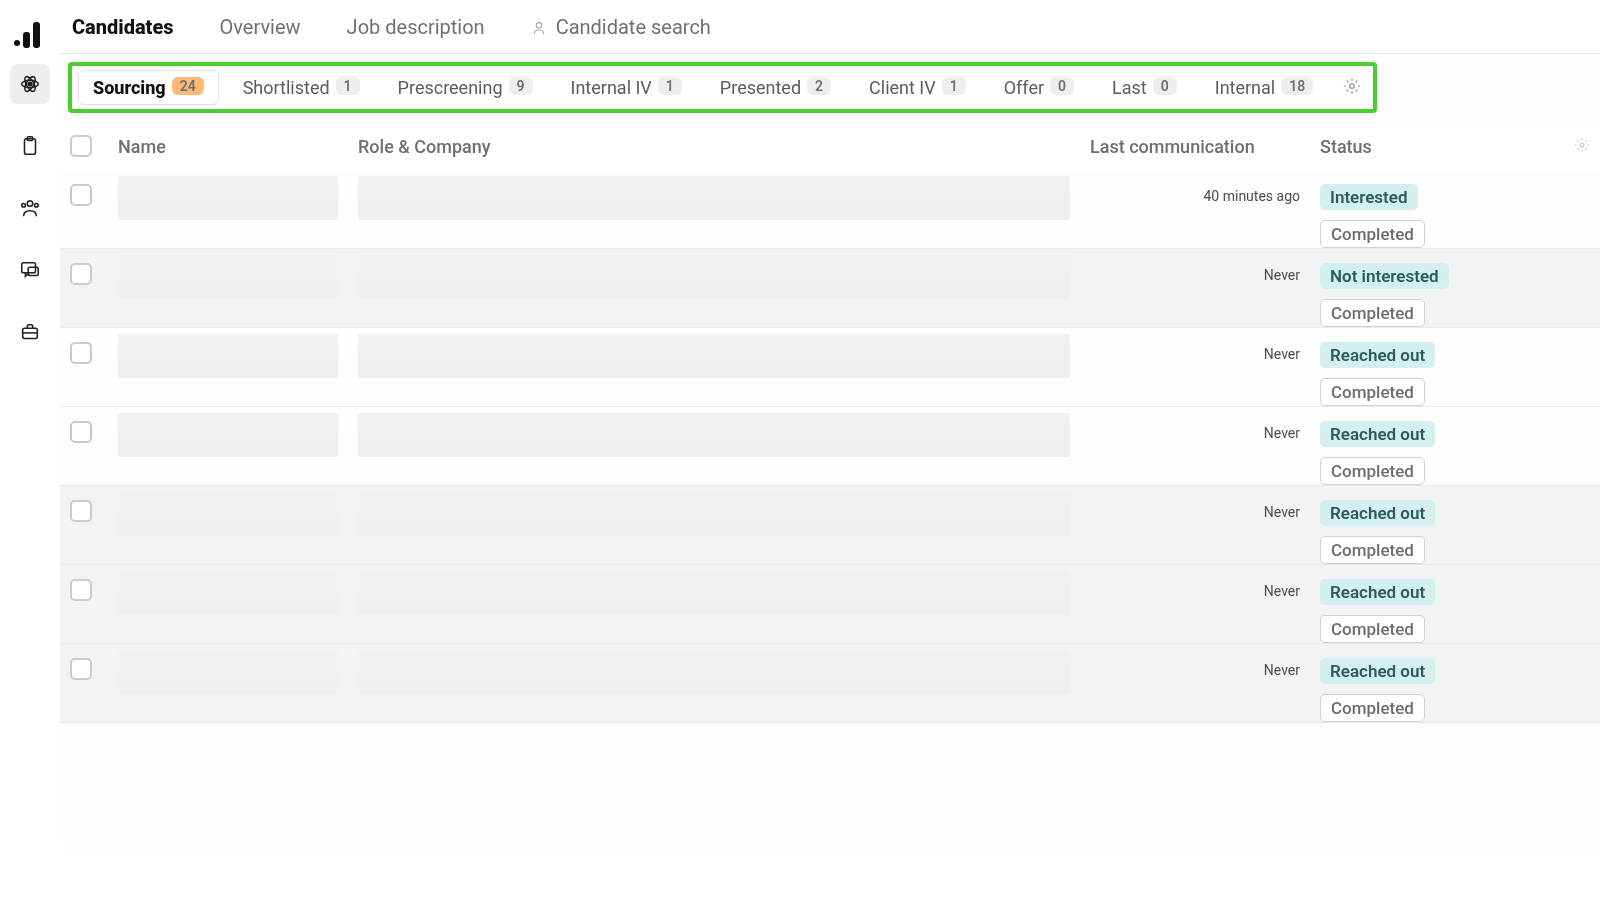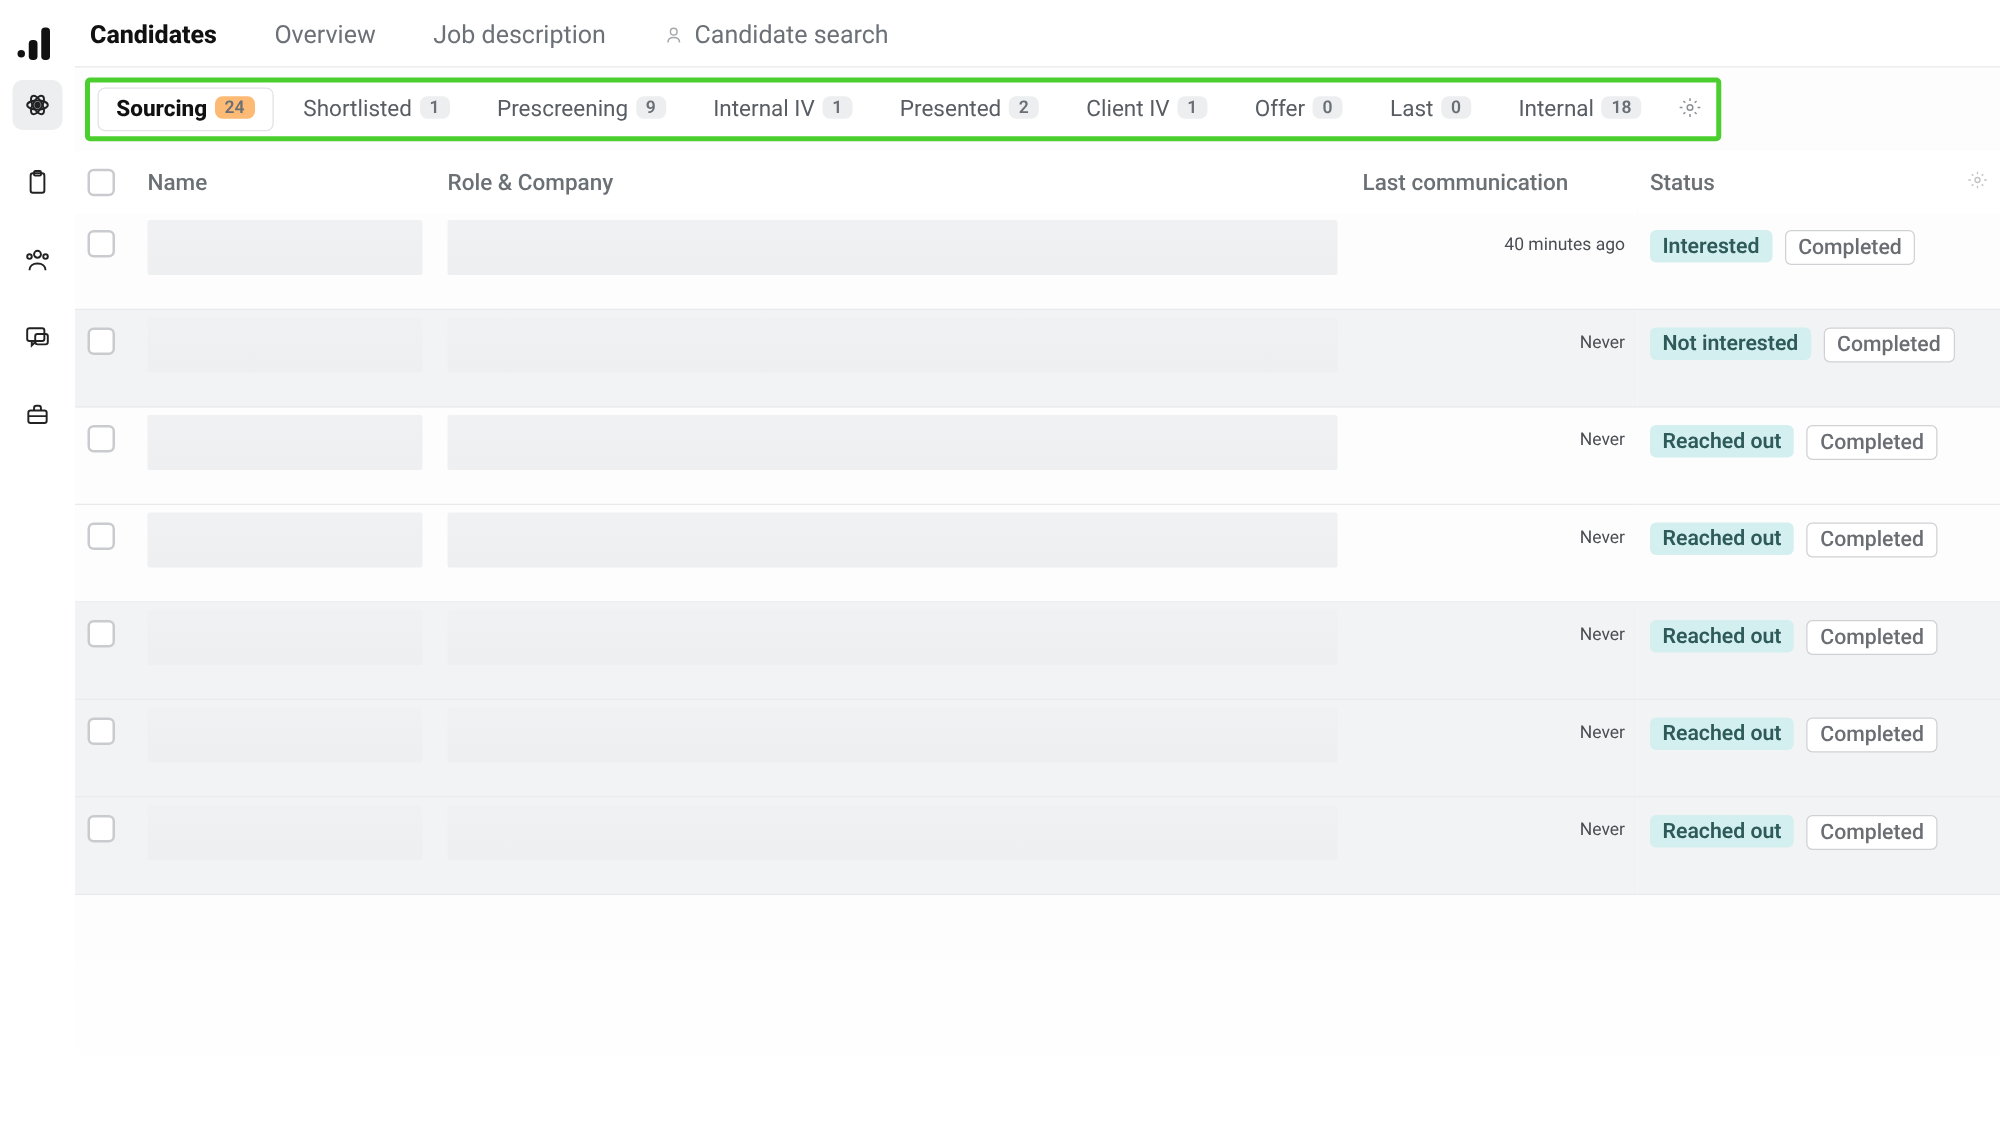--- a/index.html
+++ b/index.html
@@ -98,21 +98,21 @@
   }
   col.cb { width:48px;} col.name{width:240px;} col.role{} col.last{width:230px;} col.status{width:290px;}
   td { padding: 0 10px; border-bottom:1px solid #e9eaec; vertical-align: top; }
   tbody tr { height: 78px; }
   tbody tr.alt { background:#f2f3f4; }
   .cb-cell { padding-top:14px; }
   .chk {
     width:22px;height:22px;border:2px solid #c9cbce;border-radius:5px;background:#fff;display:block;cursor:pointer;
   }
   .lastcomm { color:#4a4d52; font-size:14px; padding-top:18px;text-align:right; }
-  .status-cell { padding-top:14px; display:flex; gap:10px; align-items:flex-start; }
+  .status-cell { padding-top:14px; display:flex; gap:10px; align-items:flex-start;flex-direction:column; }
   .badge {
     display:inline-block; padding:3px 10px; border-radius:5px; font-size:17px; font-weight:600;
   }
   .badge.teal { background:#d4efef; color:#2e5a5a; }
   .badge.outline { background:#fff; border:1px solid #cfd1d4; color:#6a6e73; font-weight:500;}
   .th-gear { float:right; opacity:.5;}
   .th-gear svg{width:16px;height:16px;stroke:#888;fill:none;stroke-width:1.6;}
 
   
   .redact { background: linear-gradient(#f0f1f2,#eeeff1); border-radius:2px; height:44px; margin-top:6px;}

